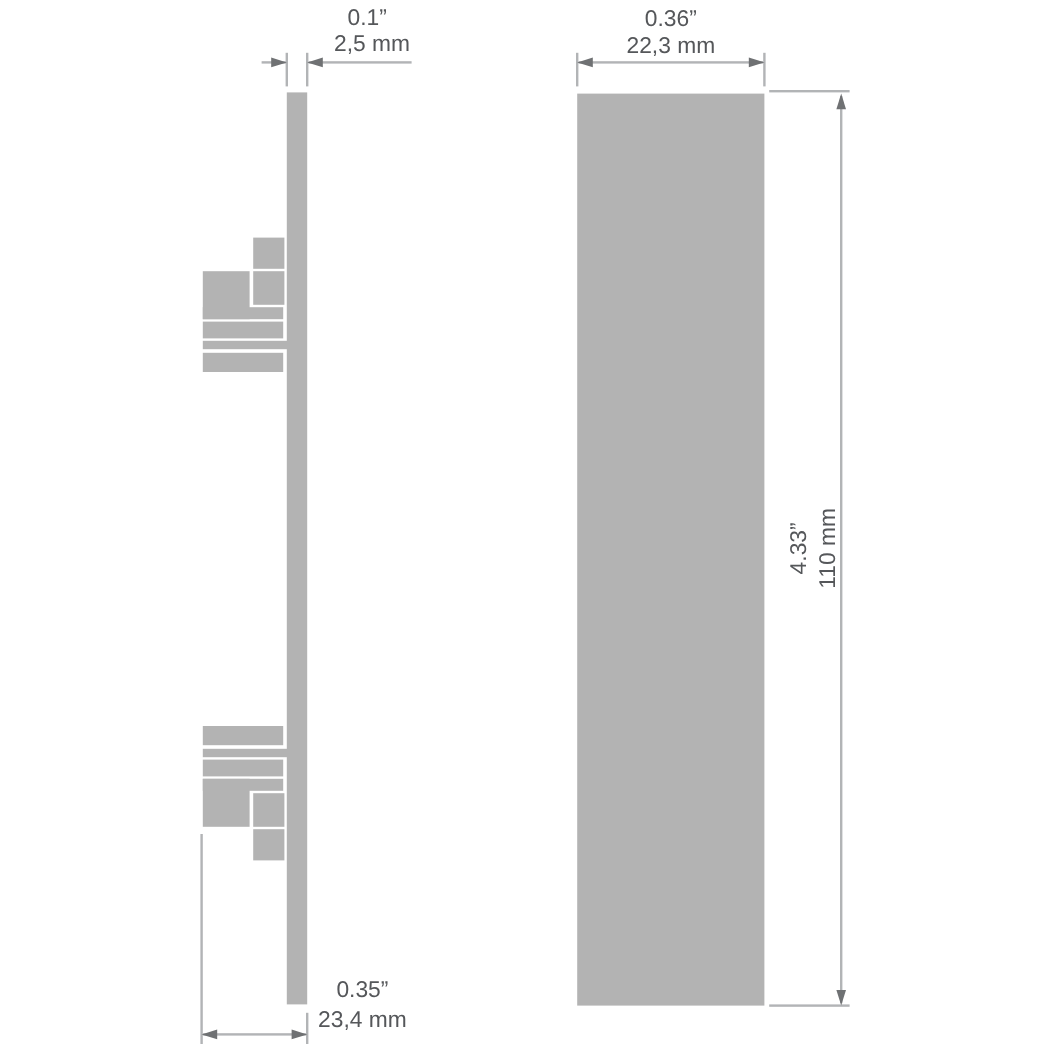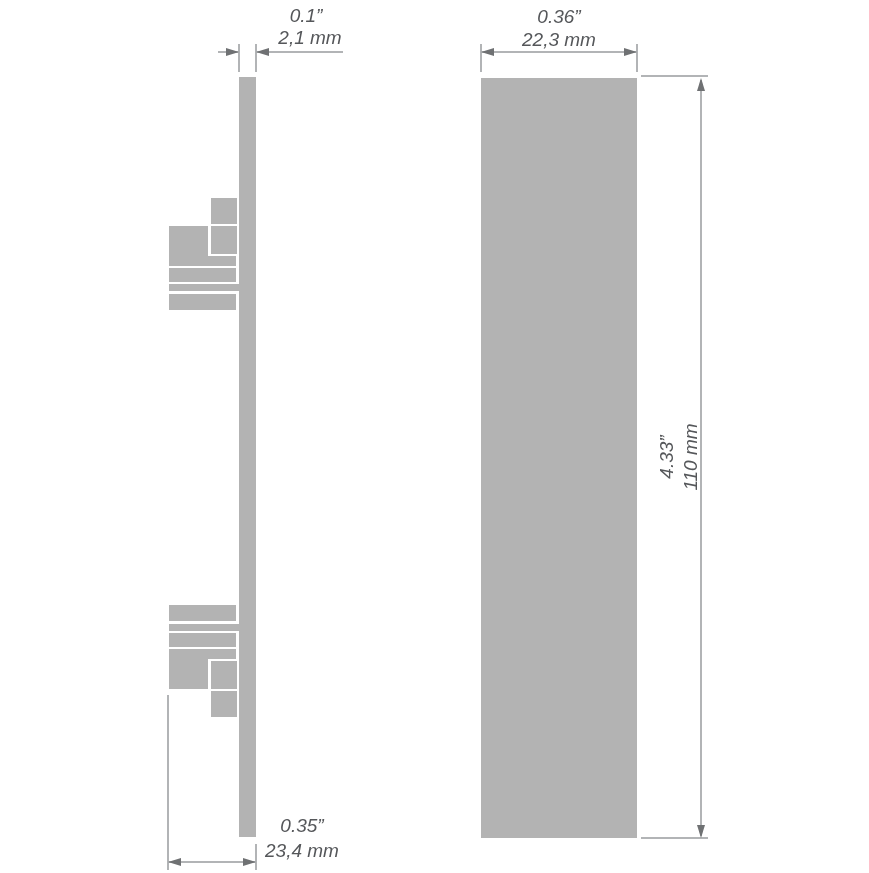--- a/index.html
+++ b/index.html
@@ -1,18 +1,18 @@
 <!DOCTYPE html>
 <html><head>
 <meta charset="utf-8">
 <style>
   html,body{margin:0;padding:0;background:#fff;}
   #canvas{
     position:relative;width:868px;height:873px;background:var(--bg,#fff);
-    font-family:"Liberation Sans","DejaVu Sans",sans-serif;overflow:hidden;font-style:italic;
+    font-family:"Liberation Sans","DejaVu Sans",sans-serif;overflow:hidden;
   }
   .shape{position:absolute;background:var(--fill,#b3b3b3);}
   .line{position:absolute;background:var(--line,#b2b4b6);}
   .hline{height:2px;}
   .vline{width:2px;}
   .arrow{position:absolute;width:0;height:0;}
   .arrow.right{border-top:4px solid transparent;border-bottom:4px solid transparent;border-left:13px solid var(--arrow,#6f7173);}
   .arrow.left {border-top:4px solid transparent;border-bottom:4px solid transparent;border-right:13px solid var(--arrow,#6f7173);}
   .arrow.up   {border-left:4px solid transparent;border-right:4px solid transparent;border-bottom:13px solid var(--arrow,#6f7173);}
   .arrow.down {border-left:4px solid transparent;border-right:4px solid transparent;border-top:13px solid var(--arrow,#6f7173);}
@@ -47,21 +47,21 @@
 
   <div class="shape" style="left:481px;top:78px;width:156px;height:760px;"></div>
 
   <div class="line vline" style="left:238px;top:44px;height:28px;"></div>
   <div class="line vline" style="left:255px;top:44px;height:28px;"></div>
   <div class="line hline" style="left:218px;top:51px;width:21px;"></div>
   <div class="line hline" style="left:257px;top:51px;width:86px;"></div>
   <div class="arrow right" style="left:226px;top:48px;"></div>
   <div class="arrow left" style="left:256px;top:48px;"></div>
   <div class="dimtext" style="left:306px;top:15px;">0.1”</div>
-  <div class="dimtext" style="left:310px;top:37px;">2,1 mm</div>
+  <div class="dimtext" style="left:310px;top:37px;">2,5 mm</div>
 
   <div class="line vline" style="left:480px;top:44px;height:28px;"></div>
   <div class="line vline" style="left:636px;top:44px;height:28px;"></div>
   <div class="line hline" style="left:482px;top:51px;width:154px;"></div>
   <div class="arrow left" style="left:481px;top:48px;"></div>
   <div class="arrow right" style="left:624px;top:48px;"></div>
   <div class="dimtext" style="left:559px;top:16px;">0.36”</div>
   <div class="dimtext" style="left:559px;top:39px;">22,3 mm</div>
 
   <div class="line hline" style="left:641px;top:75px;width:67px;"></div>

